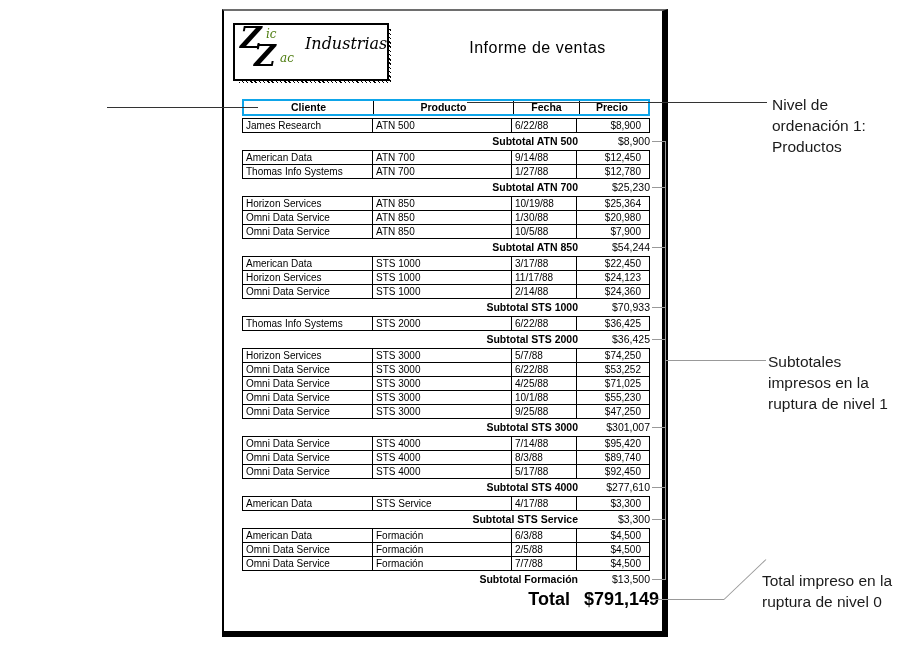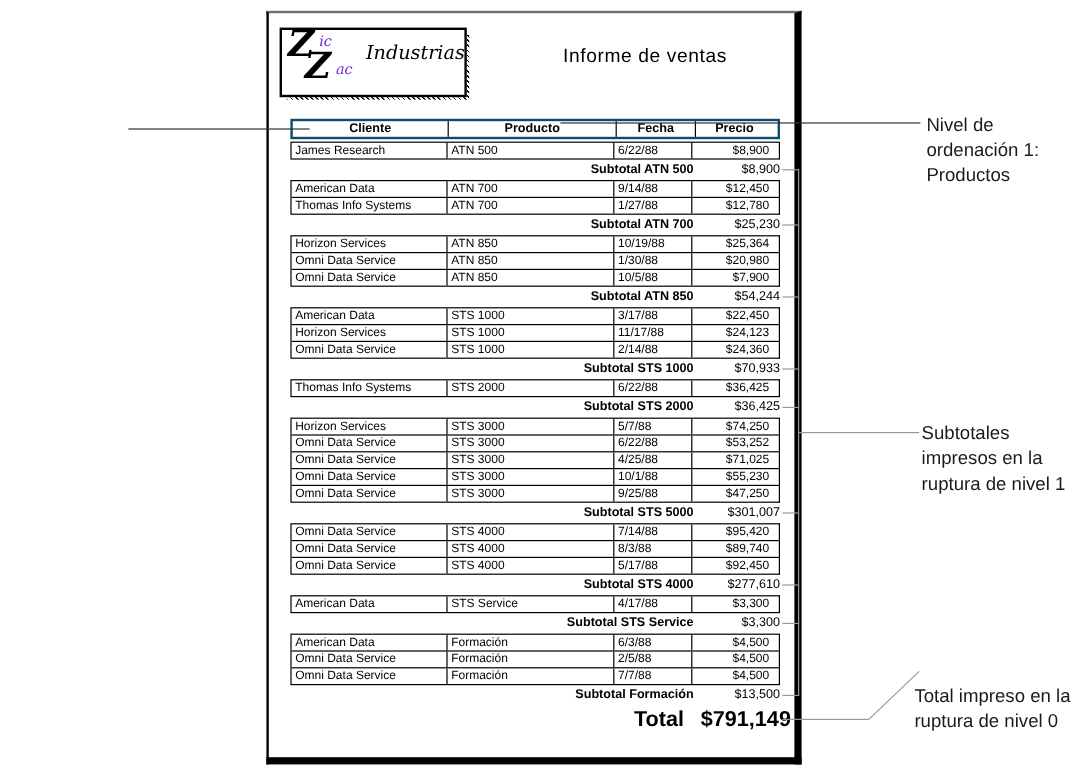--- a/index.html
+++ b/index.html
@@ -22,33 +22,33 @@
     position:absolute; left:15px; top:18px; width:152px; height:54px;
     background:repeating-linear-gradient(45deg,#000 0 1px,#fff 1px 3px);
   }
   .logo-box {
     position:absolute; left:9px; top:12px; width:152px; height:54px;
     background:#fff; border:2px solid #000;
   }
   .logo-box .z { position:absolute; font:italic bold 30px "DejaVu Serif", serif; color:#000; line-height:1; }
   .logo-box .z1 { left:5px; top:-2px; }
   .logo-box .z2 { left:19px; top:16px; }
-  .logo-box .zsmall { position:absolute; font:italic 12px "DejaVu Serif", serif; color:#6d28d9; line-height:1; }
+  .logo-box .zsmall { position:absolute; font:italic 12px "DejaVu Serif", serif; color:#4d7c0f; line-height:1; }
   .logo-box .zic { left:31px; top:3px; }
   .logo-box .zac { left:45px; top:27px; }
   .logo-company { position:absolute; left:70px; top:9px; font:italic 16px "DejaVu Serif", serif; color:#000; }
 
   .report-title {
     position:absolute; left:195px; right:6px; top:28px; text-align:center;
     font-size:16px; font-weight:normal; letter-spacing:0.5px; color:#000;
   }
 
   
   .report-table { position:absolute; left:18px; top:88px; width:408px; font-size:10px; color:#000; }
-  .thead { display:flex; border:2px solid #0c4a6e; background:#fff; }
+  .thead { display:flex; border:2px solid #0ea5e9; background:#fff; }
   .thead .hc {
     height:13px; line-height:13px; text-align:center; font-weight:bold; font-size:10.5px;
   }
   .thead .hc + .hc { border-left:1px solid #000; }
   .hc0,.c0 { width:129px; } .hc1,.c1 { width:139px; } .hc2,.c2 { width:65px; } .hc3,.c3 { width:64px; }
 
   .group { margin-top:2px; }
   .grid { border:1.5px solid #000; }
   .drow { display:flex; }
   .drow + .drow { border-top:1px solid #000; }
@@ -245,21 +245,21 @@
                 <div class="c c3">$55,230</div>
               </div>
               <div class="drow">
                 <div class="c c0">Omni Data Service</div>
                 <div class="c c1">STS 3000</div>
                 <div class="c c2">9/25/88</div>
                 <div class="c c3">$47,250</div>
               </div>
             </div>
             <div class="subrow">
-              <span class="sublabel">Subtotal STS 5000</span>
+              <span class="sublabel">Subtotal STS 3000</span>
               <span class="subval">$301,007</span>
               <span class="tick"></span>
             </div>
           </div>
           <div class="group">
             <div class="grid">
               <div class="drow">
                 <div class="c c0">Omni Data Service</div>
                 <div class="c c1">STS 4000</div>
                 <div class="c c2">7/14/88</div>

